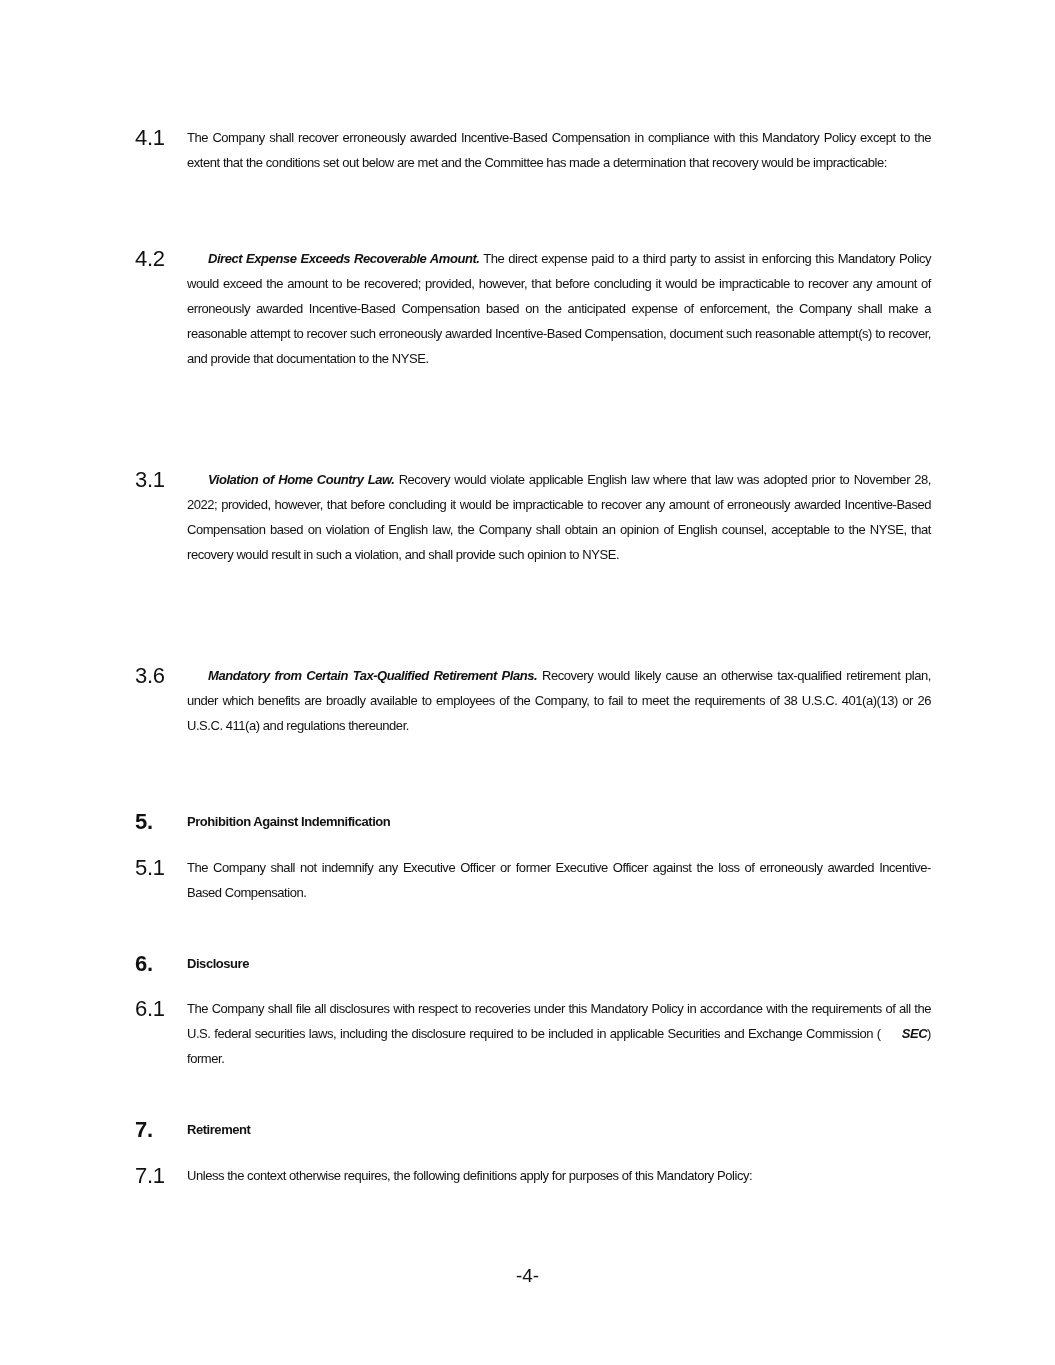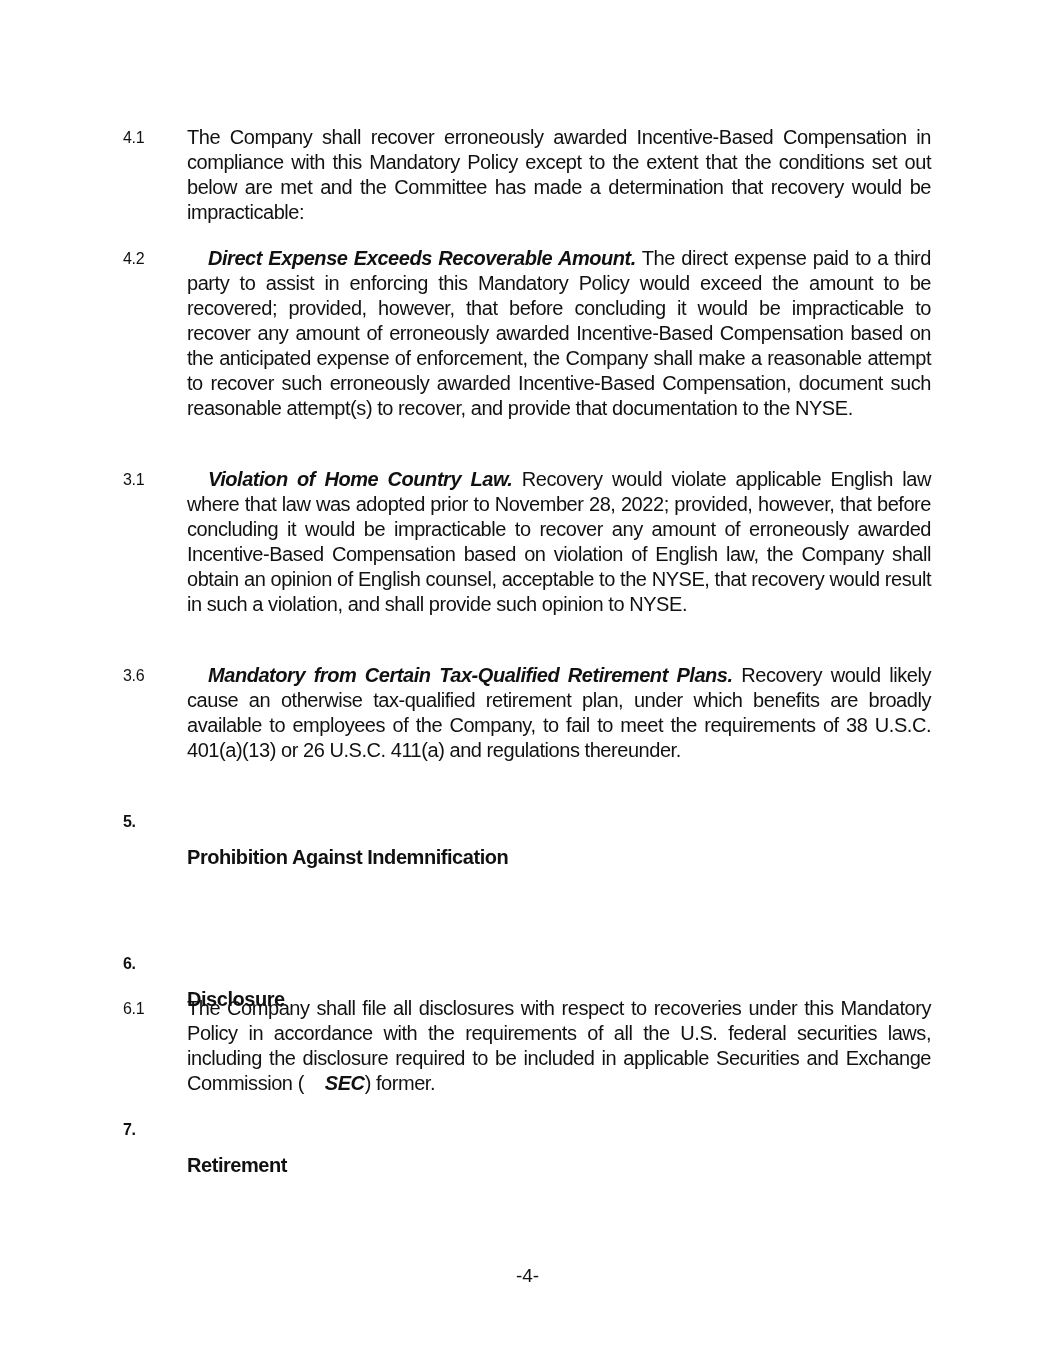--- a/index.html
+++ b/index.html
@@ -2,28 +2,28 @@
 <html><head>
 <meta charset="utf-8">
 <style>
   html, body { margin: 0; padding: 0; background: #ffffff; }
   body {
     width: 1055px; height: 1365px; position: relative; overflow: hidden;
     font-family: "Liberation Sans", sans-serif; color: #111111;
   }
   .page { position: absolute; left: 0; top: 0; width: 1055px; height: 1365px; }
   .block { position: absolute; left: 123px; width: 808px; }
-  .num { position: absolute; left: 0; top: 0; font-size: 16px; line-height: 25px; letter-spacing: -0.3px; }
+  .num { position: absolute; left: 12px; top: 0; font-size: 22px; line-height: 25px; letter-spacing: -0.3px; }
   .text {
     margin-left: 64px; width: 744px;
-    font-size: 20px; line-height: 25px; text-align: justify;
+    font-size: 13px; line-height: 25px; text-align: justify;
     letter-spacing: -0.45px; word-spacing: 0px;
   }
   .heading .num, .heading .text { font-weight: bold; }
-  .heading .text { text-align: left; margin-top: 36px; }
+  .heading .text { text-align: left; }
   .em { font-style: italic; font-weight: bold; margin-left: 21px; }
   .pagenum { position: absolute; top: 1263px; left: 0; width: 1055px; text-align: center; font-size: 19px; line-height: 25px; }
 </style>
 </head>
 <body>
 
 <div class="page">
 
   <div class="block" style="top:125px;">
     <span class="num">4.1</span>
@@ -51,33 +51,45 @@
     <div class="text">
       <span class="em">Mandatory from Certain Tax-Qualified Retirement Plans.</span><span>  Recovery would likely cause an otherwise tax-qualified retirement plan, under which benefits are broadly available to employees of the Company, to fail to meet the requirements of 38 U.S.C. 401(a)(13) or 26 U.S.C. 411(a) and regulations thereunder.</span>
     </div>
   </div>
 
   <div class="block heading" style="top:809px;">
     <span class="num">5.</span>
     <div class="text">Prohibition Against Indemnification</div>
   </div>
 
+  <div class="block" style="top:855px;">
+    <span class="num">5.1</span>
+    <div class="text">
+      <span>The Company shall not indemnify any Executive Officer or former Executive Officer against the loss of erroneously awarded Incentive-Based Compensation.</span>
+    </div>
+  </div>
 
   <div class="block heading" style="top:951px;">
     <span class="num">6.</span>
     <div class="text">Disclosure</div>
   </div>
 
   <div class="block" style="top:996px;">
     <span class="num">6.1</span>
     <div class="text">
       <span>The Company shall file all disclosures with respect to recoveries under this Mandatory Policy in accordance with the requirements of all the U.S. federal securities laws, including the disclosure required to be included in applicable Securities and Exchange Commission (</span><span class="em">SEC</span><span>) former.</span>
     </div>
   </div>
 
   <div class="block heading" style="top:1117px;">
     <span class="num">7.</span>
     <div class="text">Retirement</div>
   </div>
 
+  <div class="block" style="top:1163px;">
+    <span class="num">7.1</span>
+    <div class="text">
+      <span>Unless the context otherwise requires, the following definitions apply for purposes of this Mandatory Policy:</span>
+    </div>
+  </div>
 
   <div class="pagenum">-4-</div>
 </div>
 
 </body></html>

